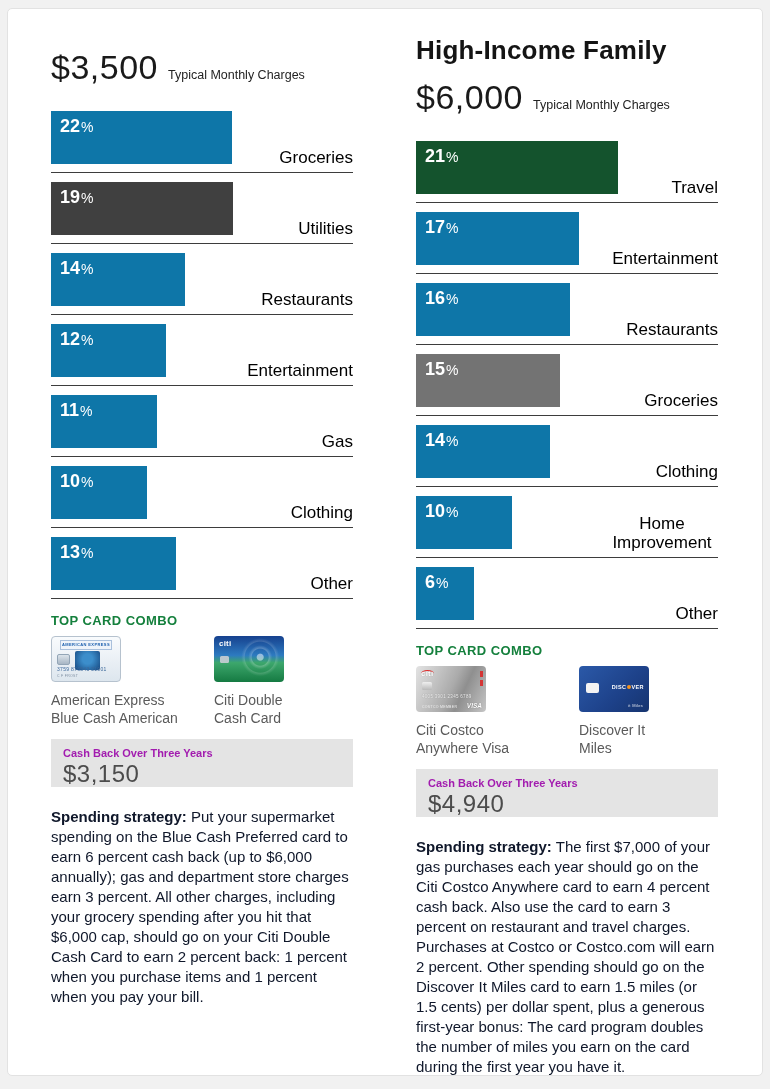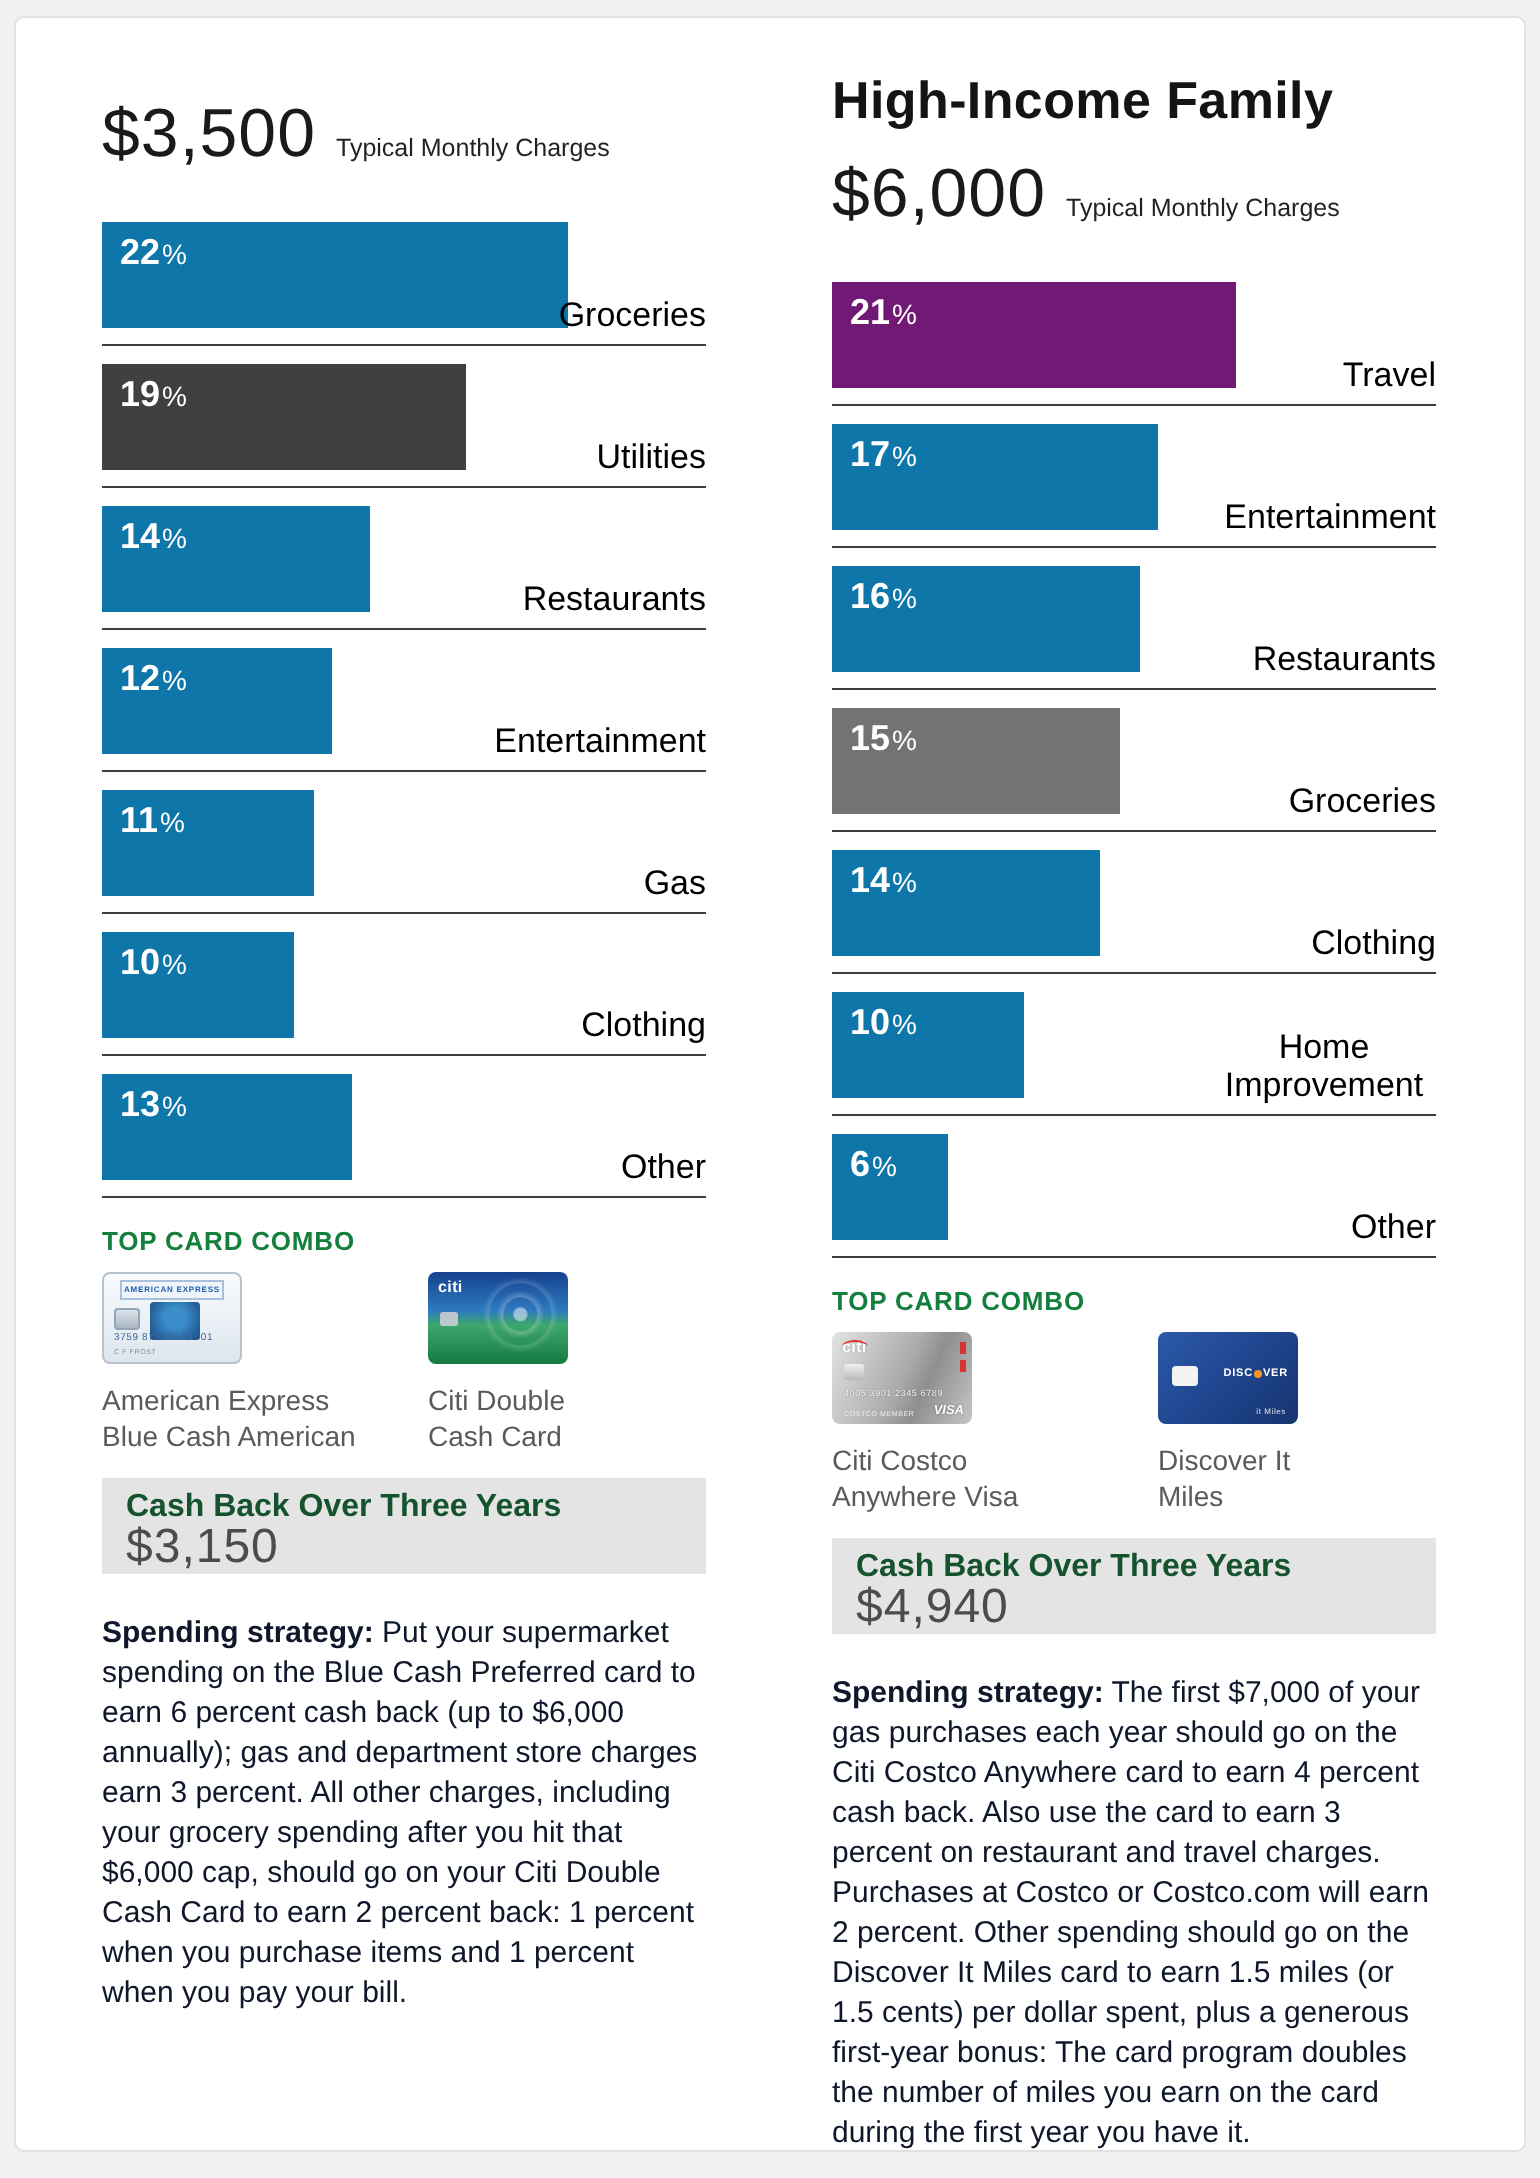--- a/index.html
+++ b/index.html
@@ -76,41 +76,41 @@
   .costco .visa{position:absolute;right:4px;bottom:3px;font-size:6.5px;font-weight:700;font-style:italic;color:#fff;text-shadow:0 0 1px rgba(0,0,0,.45);}
 
   
   .ccard.discover{background:linear-gradient(135deg,#2b59a8 0%,#1d4189 60%,#16346f 100%);}
   .discover .chip4{position:absolute;left:7px;top:17px;width:13px;height:10px;background:#f3f3f3;border-radius:2px;}
   .discover .brand{position:absolute;right:5px;top:18px;font-size:5.5px;font-weight:700;color:#fff;letter-spacing:.4px;display:flex;align-items:center;}
   .discover .o-dot{width:4px;height:4px;border-radius:50%;background:#f7941e;margin:0 .5px;display:inline-block;}
   .discover .sub{position:absolute;right:6px;bottom:4px;font-size:4px;color:rgba(255,255,255,.85);letter-spacing:.3px;}
 
   .cashbox{margin-top:12px;background:#e4e4e4;height:48px;padding:7px 12px 0;box-sizing:border-box;}
-  .cashbox-label{font-size:16px;font-weight:700;color:#14532d;line-height:15px;}
+  .cashbox-label{font-size:11px;font-weight:700;color:#a21caf;line-height:15px;}
   .cashbox-value{font-size:24px;font-weight:400;color:#4c4c4c;letter-spacing:.5px;line-height:26px;}
 
   .strategy{margin:20px 0 0;font-size:15px;line-height:20px;color:#0f172a;}
   .strategy b{font-weight:700;}
 </style>
 </head>
 <body>
 
 <div class="page">
   <div class="content">
 
     <div class="col">
       <div class="amount-row">
         <span class="amount">$3,500</span>
         <span class="amount-caption">Typical Monthly Charges</span>
       </div>
 
       <div class="chart">
           <div class="bar-row">
-            <div class="bar" style="width: 217px; background: rgb(14, 118, 168); padding-left: 16px;">
+            <div class="bar" style="width: 181px; background: rgb(14, 118, 168);">
               <span class="pct"><b>22</b><span class="sign">%</span></span>
             </div>
             <div class="cat-label">Groceries</div>
           </div>
           <div class="bar-row">
             <div class="bar" style="width: 182.4px; background: #404040;">
               <span class="pct"><b>19</b><span class="sign">%</span></span>
             </div>
             <div class="cat-label">Utilities</div>
           </div>
@@ -183,21 +183,21 @@
 
     <div class="col">
       <h1 class="title">High-Income Family</h1>
       <div class="amount-row">
         <span class="amount">$6,000</span>
         <span class="amount-caption">Typical Monthly Charges</span>
       </div>
 
       <div class="chart">
           <div class="bar-row">
-            <div class="bar" style="width: 201.6px; background: #701a75;">
+            <div class="bar" style="width: 201.6px; background: #14532d;">
               <span class="pct"><b>21</b><span class="sign">%</span></span>
             </div>
             <div class="cat-label">Travel</div>
           </div>
           <div class="bar-row">
             <div class="bar" style="width: 163.2px; background: rgb(14, 118, 168);">
               <span class="pct"><b>17</b><span class="sign">%</span></span>
             </div>
             <div class="cat-label">Entertainment</div>
           </div>

